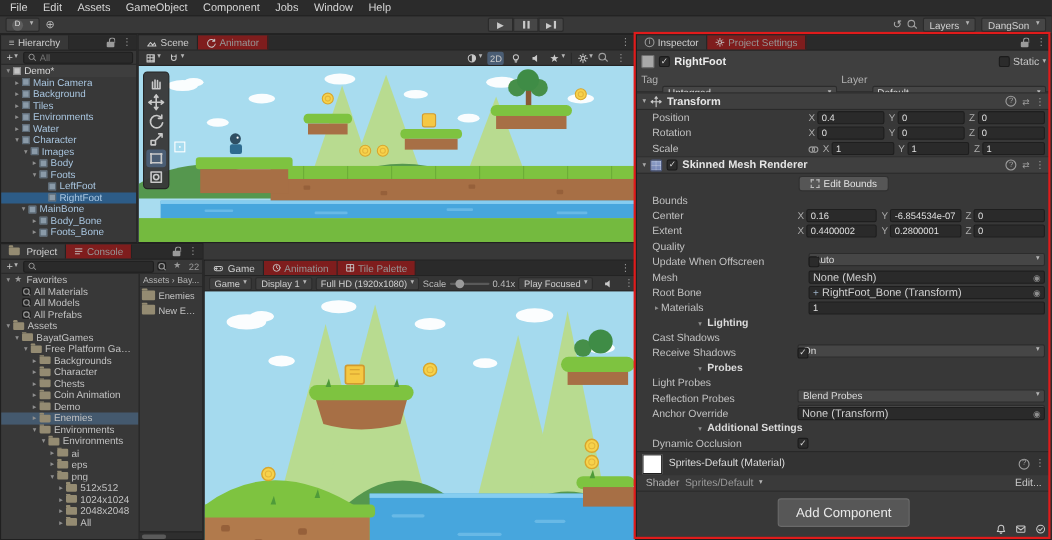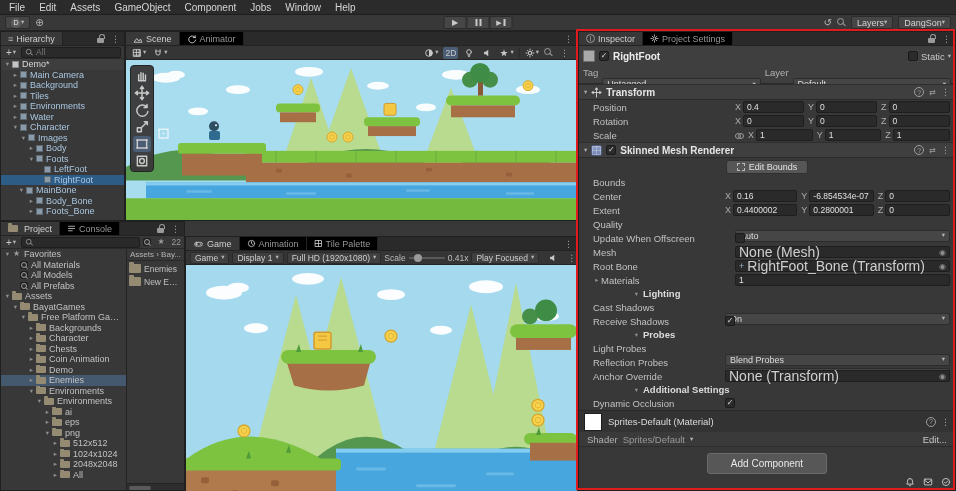--- a/index.html
+++ b/index.html
@@ -8,21 +8,21 @@
   #app{position:relative;width:956px;height:491px;background:#383838;}
 
   
   .menubar{height:15px;background:#2b2b2b;border-bottom:1px solid #1e1e1e;display:flex;align-items:center;padding:0 2px;}
   .menubar .mi{padding:0 7px;height:100%;display:flex;align-items:center;color:#d6d6d6;cursor:default;}
 
   
   .toolbar{height:16px;background:#383838;border-bottom:1px solid #232323;display:flex;align-items:center;padding:0 5px;position:relative;}
   .tgroup{display:flex;align-items:center;gap:5px;}
   .tgroup.right{margin-left:auto;}
-  .tbtn{height:13px;display:flex;align-items:center;gap:0;background:#464646;border:1px solid #2b2b2b;border-radius:2px;padding:0 5px;color:#d2d2d2;font-size:9px;}
+  .tbtn{height:13px;display:flex;align-items:center;gap:6px;background:#464646;border:1px solid #2b2b2b;border-radius:2px;padding:0 5px;color:#d2d2d2;font-size:9px;}
   .avatar{width:10px;height:10px;border-radius:50%;background:#5d5d5d;color:#e8e8e8;font-size:7px;display:flex;align-items:center;justify-content:center;}
   .caret{font-size:6.5px;color:#b5b5b5;line-height:1;}
   .glyph{color:#b5b5b5;}
   .playgroup{position:absolute;left:50%;top:1px;transform:translateX(-50%);display:flex;}
   .pbtn{width:23px;height:13px;background:#464646;border:1px solid #2b2b2b;display:flex;align-items:center;justify-content:center;gap:1px;color:#c9c9c9;font-size:8px;}
   .pbtn:first-child{border-radius:2px 0 0 2px;}
   .pbtn:last-child{border-radius:0 2px 2px 0;}
   .pause-icon{display:flex;gap:2px;}
   .pause-icon i{width:2px;height:7px;background:#c9c9c9;}
   .stepbar{width:2px;height:7px;background:#c9c9c9;margin-left:1px;}
@@ -33,21 +33,21 @@
   
   .panel{position:absolute;background:#383838;border:1px solid #202020;display:flex;flex-direction:column;overflow:hidden;}
   #hierarchy{left:0;top:31px;width:125px;height:190px;}
   #scene{left:125px;top:31px;width:453px;height:190px;}
   #project{left:0;top:221px;width:185px;height:270px;}
   #game{left:185px;top:236px;width:393px;height:270px;}
   #inspector{left:578px;top:31px;width:378px;height:460px;}
 
   .tabbar{height:14px;background:#2a2a2a;display:flex;align-items:stretch;border-bottom:1px solid #232323;flex:none;}
   .tab{display:flex;align-items:center;gap:3px;padding:0 7px;background:#383838;color:#d0d0d0;font-size:9px;border-right:1px solid #232323;white-space:nowrap;}
-  .tab.inactive{background:#000000;color:#969696;}
+  .tab.inactive{background:#7f1d1d;color:#969696;}
   .spacer{flex:1;}
   .kebab{color:#9a9a9a;font-size:9px;display:flex;align-items:center;padding:0 4px;}
   .lockicon{width:8px;height:9px;position:relative;margin:auto 2px;}
   .lockicon::before{content:"";position:absolute;left:1.5px;top:0;width:4px;height:4px;border:1px solid #9a9a9a;border-bottom:none;border-radius:3px 3px 0 0;}
   .lockicon::after{content:"";position:absolute;left:0;top:3.5px;width:7px;height:5px;background:#9a9a9a;border-radius:1px;}
 
   .ptool{height:13px;display:flex;align-items:center;gap:3px;padding:0 3px;border-bottom:1px solid #2a2a2a;flex:none;}
   .addbtn{display:flex;align-items:center;gap:1px;color:#c9c9c9;font-size:10px;padding:0 2px;}
   .search{flex:1;height:11px;background:#2a2a2a;border:1px solid #1e1e1e;border-radius:2px;display:flex;align-items:center;gap:2px;padding:0 3px;min-width:0;}
   .search input{flex:1;min-width:0;background:transparent;border:none;outline:none;color:#9a9a9a;font-family:inherit;font-size:8.5px;}
@@ -131,40 +131,40 @@
   .axgroup{flex:1;display:flex;align-items:center;gap:2px;min-width:0;}
   .axis{color:#adadad;font-size:9px;flex:none;}
   .nfield{flex:1;height:12px;background:#2a2a2a;border:1px solid #1e1e1e;border-radius:2px;padding:0 3px;color:#e0e0e0;font-size:8.5px;overflow:hidden;white-space:nowrap;display:flex;align-items:center;min-width:0;}
   .linkicon{width:8px;height:8px;position:relative;flex:none;margin-right:1px;}
   .linkicon::before,.linkicon::after{content:"";position:absolute;width:4px;height:4px;border:1px solid #9a9a9a;border-radius:50%;top:2px;}
   .linkicon::before{left:0;}
   .linkicon::after{left:3px;}
   .cb{width:10px;height:10px;background:#2b2b2b;border:1px solid #1b1b1b;border-radius:2px;color:#dadada;font-size:8px;line-height:8px;text-align:center;flex:none;}
   .cb.checked::before{content:"✓";}
   .objfield{flex:1;height:12px;background:#2a2a2a;border:1px solid #1e1e1e;border-radius:2px;display:flex;align-items:center;gap:3px;padding:0 3px;min-width:0;}
-  .objfield .val{overflow:hidden;white-space:nowrap;color:#cfcfcf;font-size:14px;flex:1;}
+  .objfield .val{overflow:hidden;white-space:nowrap;color:#cfcfcf;font-size:10px;flex:1;}
   .picker{margin-left:auto;color:#8f8f8f;font-size:8px;flex:none;}
   .objicon{color:#9fb4c9;font-size:9px;flex:none;}
   .sect{display:flex;align-items:center;height:13px;padding:0 5px;gap:2px;color:#dcdcdc;font-weight:bold;flex:none;font-size:9.5px;margin-left:48px;}
   .blabel{height:13px;display:flex;align-items:center;padding-left:14px;color:#c2c2c2;flex:none;}
   .ebrow{height:18px;display:flex;align-items:center;justify-content:center;flex:none;}
   .btn{height:14px;background:#565656;border:1px solid #303030;border-radius:3px;padding:0 10px;display:inline-flex;align-items:center;gap:4px;color:#e3e3e3;font-size:9px;}
   .boundsicon{width:8px;height:8px;border:1px dashed #bcbcbc;flex:none;}
   .smricon{width:11px;height:11px;border:1px solid #4e5a80;border-radius:2px;flex:none;
     background:linear-gradient(#8fa0c8,#7283b4);
     background-image:linear-gradient(rgba(255,255,255,.25) 1px,transparent 1px),linear-gradient(90deg,rgba(255,255,255,.25) 1px,transparent 1px),linear-gradient(#8fa0c8,#7283b4);
     background-size:4px 4px,4px 4px,100% 100%;}
   .mat-header{height:22px;background:#333333;border-top:1px solid #282828;display:flex;align-items:center;gap:6px;padding:0 5px;flex:none;}
   .mat-thumb{width:18px;height:18px;background:#fff;border:1px solid #1f1f1f;flex:none;}
   .mat-title{color:#dcdcdc;flex:1;overflow:hidden;white-space:nowrap;}
   .mat-shader{height:15px;display:flex;align-items:center;gap:5px;padding:0 8px;background:#3a3a3a;border-bottom:1px solid #2c2c2c;flex:none;}
   .shaderval{color:#9a9a9a;}
   .editbtn{margin-left:auto;color:#c9c9c9;display:flex;align-items:center;gap:3px;}
   .addcomp{display:flex;justify-content:center;padding:6px 0 4px;flex:none;}
-  .addbtn-big{width:120px;height:21px;background:#575757;border:1px solid #6a6a6a;border-radius:3px;color:#e8e8e8;font-size:10px;display:flex;align-items:center;justify-content:center;}
+  .addbtn-big{width:120px;height:26px;background:#575757;border:1px solid #6a6a6a;border-radius:3px;color:#e8e8e8;font-size:12px;display:flex;align-items:center;justify-content:center;}
   .insp-foot{position:absolute;bottom:1px;right:4px;display:flex;align-items:center;gap:8px;color:#8f8f8f;}
 
   .circle-i{width:9px;height:9px;border-radius:50%;border:1px solid #9a9a9a;font-size:6.5px;line-height:8px;text-align:center;color:#bdbdbd;flex:none;}
   .tabicon{flex:none;display:flex;align-items:center;}
 
   
   .annotation{position:absolute;left:576px;top:29px;width:379px;height:461px;border:2px solid #e01b1b;pointer-events:none;z-index:60;}
 </style>
 </head>
 <body>

